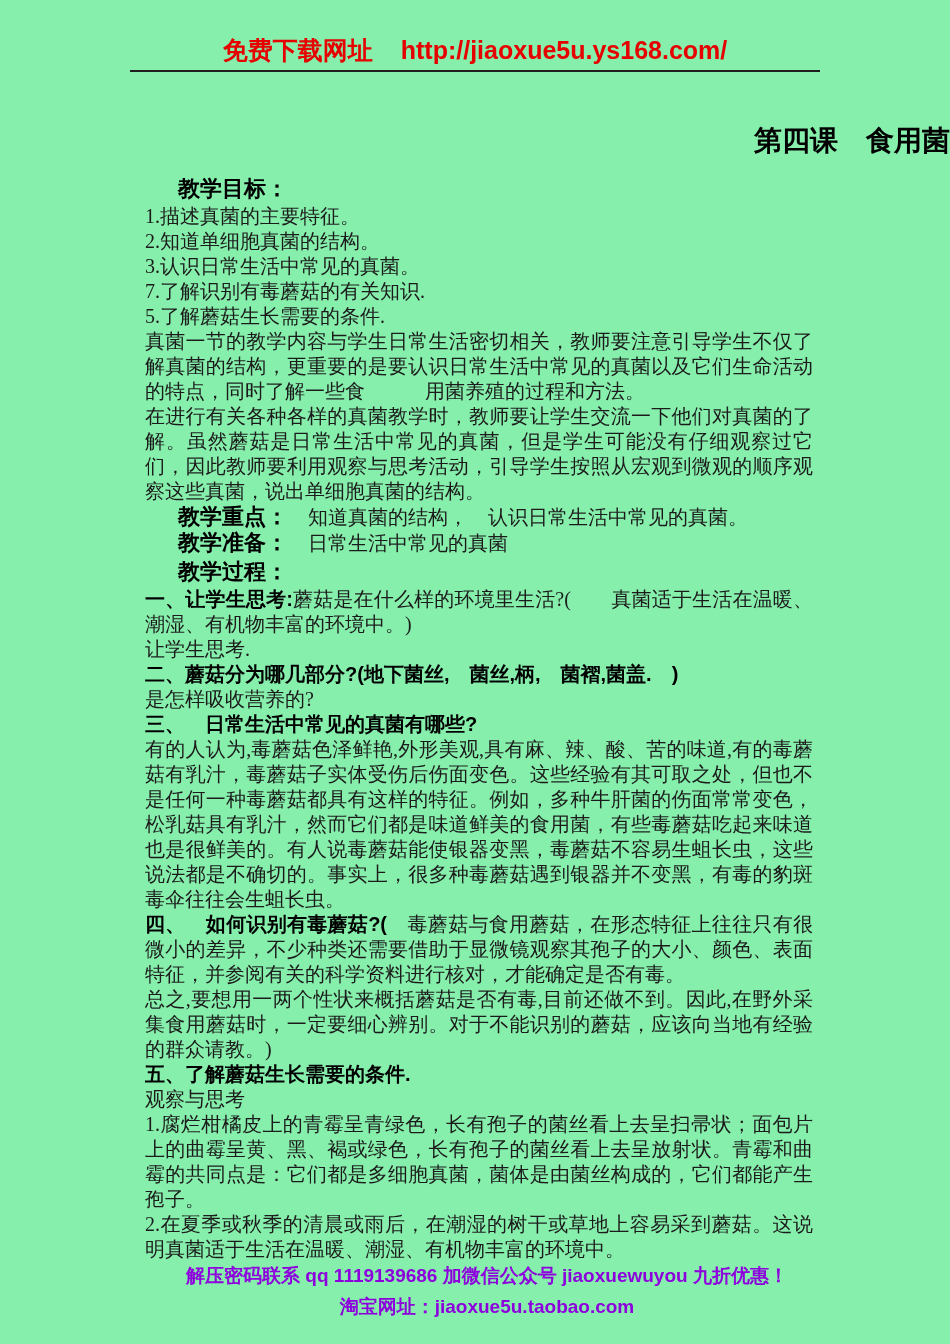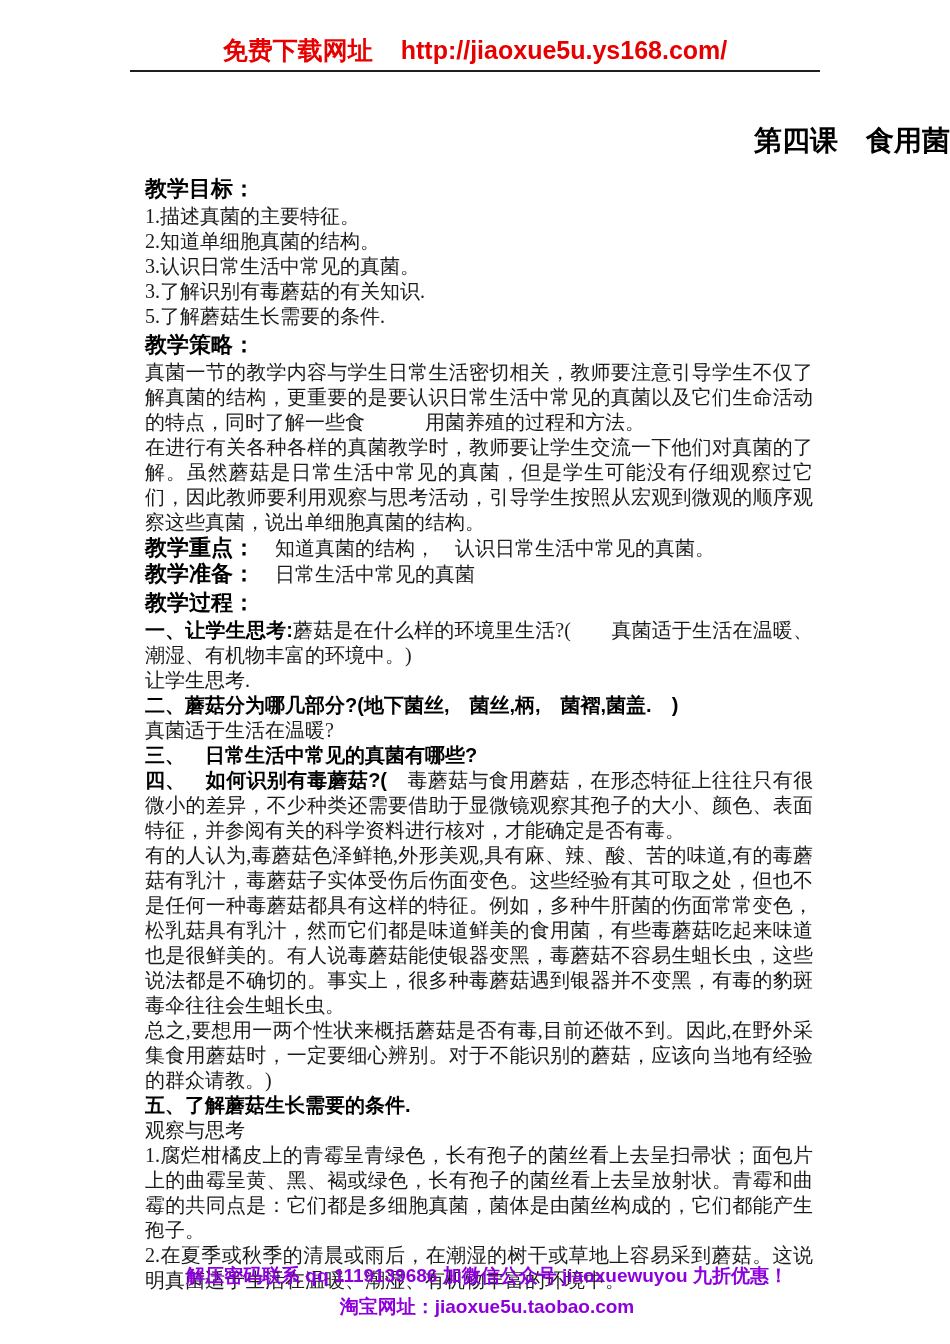--- a/index.html
+++ b/index.html
@@ -1,19 +1,19 @@
 <!DOCTYPE html>
 <html><head>
 <meta charset="utf-8">
 <style>
   html,body{margin:0;padding:0;background:#888;}
   .page{
     position:relative;
     width:950px;height:1344px;
-    background:#ffffff;
+    background:#86efac;
     overflow:hidden;
     margin:0 auto;
     font-family:"Liberation Serif","DejaVu Serif",serif;
     color:#1b1b1b;
   }
   .header{
     padding-top:34px;
     text-align:center;
     font-family:"Liberation Sans","DejaVu Sans",sans-serif;
     font-weight:bold;
@@ -58,20 +58,21 @@
     font-family:"Liberation Sans","DejaVu Sans",sans-serif;
     font-weight:bold;
     color:#000;
     margin-top:36px;
   }
   .hb{
     font-family:Liberation Serif, serif;
     font-weight:bold;
     font-size:22px;
     color:#000;
+    margin-left:33px;
   }
   .footer{
     position:absolute;
     left:12px;bottom:22px;
     width:100%;
     text-align:center;
     font-family:"Liberation Sans","DejaVu Sans",sans-serif;
     font-weight:bold;
     font-size:19px;
     line-height:31px;
@@ -88,35 +89,34 @@
   </div>
   <div class="hdr-rule"></div>
 
   <div class="doc-title">第四课　食用菌</div>
 
   <div class="content">
       <p class="heading"><span class="hb">教学目标：</span></p>
       <p class="para"><span>1.描述真菌的主要特征。</span></p>
       <p class="para"><span>2.知道单细胞真菌的结构。</span></p>
       <p class="para"><span>3.认识日常生活中常见的真菌。</span></p>
-      <p class="para"><span>3.了解识别有毒蘑菇的有关知识.</span></p>
+      <p class="para"><span>7.了解识别有毒蘑菇的有关知识.</span></p>
       <p class="para"><span>5.了解蘑菇生长需要的条件.</span></p>
-      <p class="heading"><span class="hb">教学策略：</span></p>
       <p class="para"><span>真菌一节的教学内容与学生日常生活密切相关，教师要注意引导学生不仅了解真菌的结构，更重要的是要认识日常生活中常见的真菌以及它们生命活动的特点，同时了解一些食　　　用菌养殖的过程和方法。</span></p>
       <p class="para"><span>在进行有关各种各样的真菌教学时，教师要让学生交流一下他们对真菌的了解。虽然蘑菇是日常生活中常见的真菌，但是学生可能没有仔细观察过它们，因此教师要利用观察与思考活动，引导学生按照从宏观到微观的顺序观察这些真菌，说出单细胞真菌的结构。</span></p>
       <p class="para"><span class="hb">教学重点：</span><span>　知道真菌的结构，　认识日常生活中常见的真菌。</span></p>
       <p class="para"><span class="hb">教学准备：</span><span>　日常生活中常见的真菌</span></p>
       <p class="heading"><span class="hb">教学过程：</span></p>
       <p class="para"><span class="b">一、让学生思考:</span><span>蘑菇是在什么样的环境里生活?(　　真菌适于生活在温暖、潮湿、有机物丰富的环境中。)</span></p>
       <p class="para"><span>让学生思考.</span></p>
       <p class="para"><span class="b">二、蘑菇分为哪几部分?(地下菌丝,　菌丝,柄,　菌褶,菌盖.　)</span></p>
-      <p class="para"><span>真菌适于生活在温暖?</span></p>
+      <p class="para"><span>是怎样吸收营养的?</span></p>
       <p class="para"><span class="b">三、　日常生活中常见的真菌有哪些?</span></p>
+      <p class="para"><span>有的人认为,毒蘑菇色泽鲜艳,外形美观,具有麻、辣、酸、苦的味道,有的毒蘑菇有乳汁，毒蘑菇子实体受伤后伤面变色。这些经验有其可取之处，但也不是任何一种毒蘑菇都具有这样的特征。例如，多种牛肝菌的伤面常常变色，松乳菇具有乳汁，然而它们都是味道鲜美的食用菌，有些毒蘑菇吃起来味道也是很鲜美的。有人说毒蘑菇能使银器变黑，毒蘑菇不容易生蛆长虫，这些说法都是不确切的。事实上，很多种毒蘑菇遇到银器并不变黑，有毒的豹斑毒伞往往会生蛆长虫。</span></p>
       <p class="para"><span class="b">四、　如何识别有毒蘑菇?(</span><span>　毒蘑菇与食用蘑菇，在形态特征上往往只有很微小的差异，不少种类还需要借助于显微镜观察其孢子的大小、颜色、表面特征，并参阅有关的科学资料进行核对，才能确定是否有毒。</span></p>
-      <p class="para"><span>有的人认为,毒蘑菇色泽鲜艳,外形美观,具有麻、辣、酸、苦的味道,有的毒蘑菇有乳汁，毒蘑菇子实体受伤后伤面变色。这些经验有其可取之处，但也不是任何一种毒蘑菇都具有这样的特征。例如，多种牛肝菌的伤面常常变色，松乳菇具有乳汁，然而它们都是味道鲜美的食用菌，有些毒蘑菇吃起来味道也是很鲜美的。有人说毒蘑菇能使银器变黑，毒蘑菇不容易生蛆长虫，这些说法都是不确切的。事实上，很多种毒蘑菇遇到银器并不变黑，有毒的豹斑毒伞往往会生蛆长虫。</span></p>
       <p class="para"><span>总之,要想用一两个性状来概括蘑菇是否有毒,目前还做不到。因此,在野外采集食用蘑菇时，一定要细心辨别。对于不能识别的蘑菇，应该向当地有经验的群众请教。)</span></p>
       <p class="para"><span class="b">五、了解蘑菇生长需要的条件.</span></p>
       <p class="para"><span>观察与思考</span></p>
       <p class="para"><span>1.腐烂柑橘皮上的青霉呈青绿色，长有孢子的菌丝看上去呈扫帚状；面包片上的曲霉呈黄、黑、褐或绿色，长有孢子的菌丝看上去呈放射状。青霉和曲霉的共同点是：它们都是多细胞真菌，菌体是由菌丝构成的，它们都能产生孢子。</span></p>
       <p class="para"><span>2.在夏季或秋季的清晨或雨后，在潮湿的树干或草地上容易采到蘑菇。这说明真菌适于生活在温暖、潮湿、有机物丰富的环境中。</span></p>
     </div>
 
   <div class="footer">
     <div>解压密码联系 qq 1119139686  加微信公众号 jiaoxuewuyou  九折优惠！</div>
     <div>

